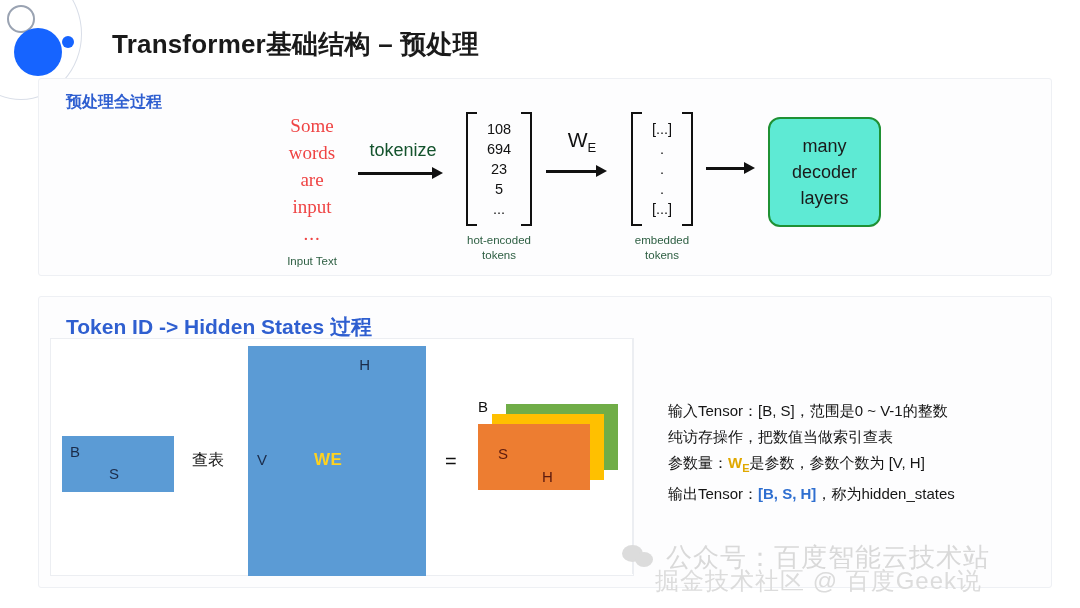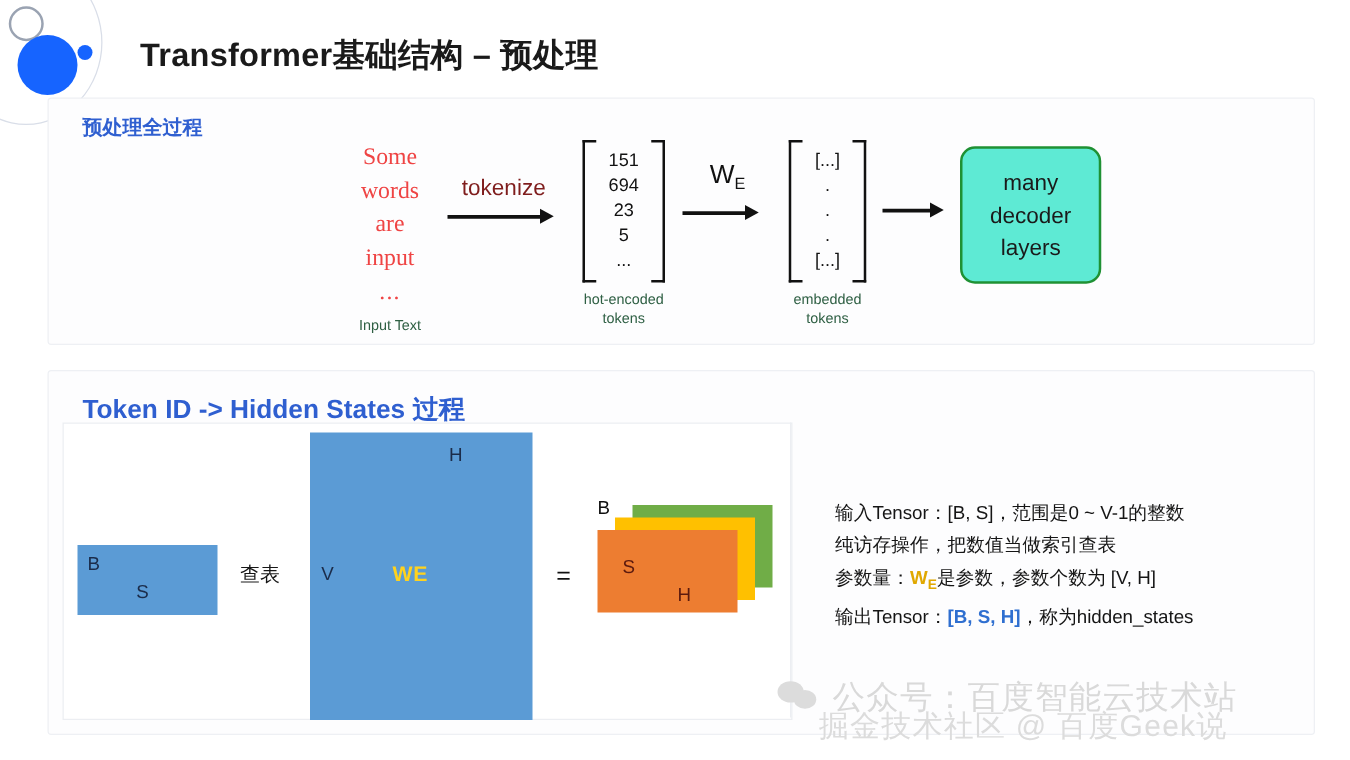--- a/index.html
+++ b/index.html
@@ -53,21 +53,21 @@
   .words{
     font-size:19px;line-height:27px;color:#ef4444;
     font-family:Liberation Serif, serif;
   }
   .words .dots{font-size:19px;letter-spacing:1px;}
   .cap{
     font-size:11.5px;color:#2e5f43;line-height:15px;margin-top:7px;
     font-family:"Liberation Sans",sans-serif;
   }
 
-  .tokenize-lbl{font-size:18px;color:#7f1d1d;white-space:nowrap;}
+  .tokenize-lbl{font-size:18px;color:#14532d;white-space:nowrap;}
   .arrow{position:relative;height:12px;}
   .arrow .bar{position:absolute;left:0;top:5px;height:3px;background:#111;}
   .arrow .head{
     position:absolute;top:0;width:0;height:0;
     border-top:6.5px solid transparent;border-bottom:6.5px solid transparent;
     border-left:11px solid #111;
   }
 
   .matrix{position:relative;display:inline-block;padding:0 13px;}
   .matrix .brk{position:absolute;top:0;bottom:0;width:9px;border:2.2px solid #111;}
@@ -177,21 +177,21 @@
       <div class="arrow" style="width:88px;margin-top:6px;">
         <span class="bar" style="width:76px;"></span>
           <span class="head" style="left:74px;"></span>
       </div>
     </div>
 
     <div class="col" style="left:186px;top:8px;width:86px;">
       <div class="matrix">
         <span class="brk l"></span>
         <div class="vals">
-          <div>151</div>
+          <div>108</div>
           <div>694</div>
           <div>23</div>
           <div>5</div>
           <div>...</div>
         </div>
         <span class="brk r"></span>
       </div>
       <div class="cap">
         <div>hot-encoded</div>
         <div>tokens</div>

